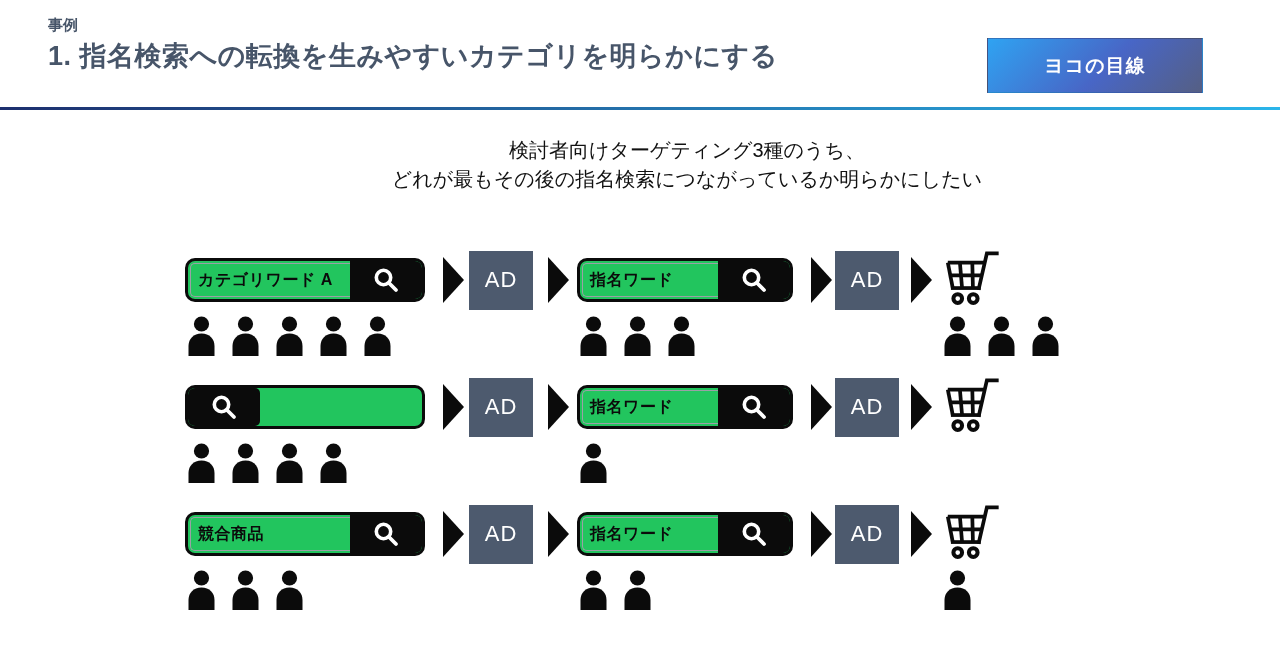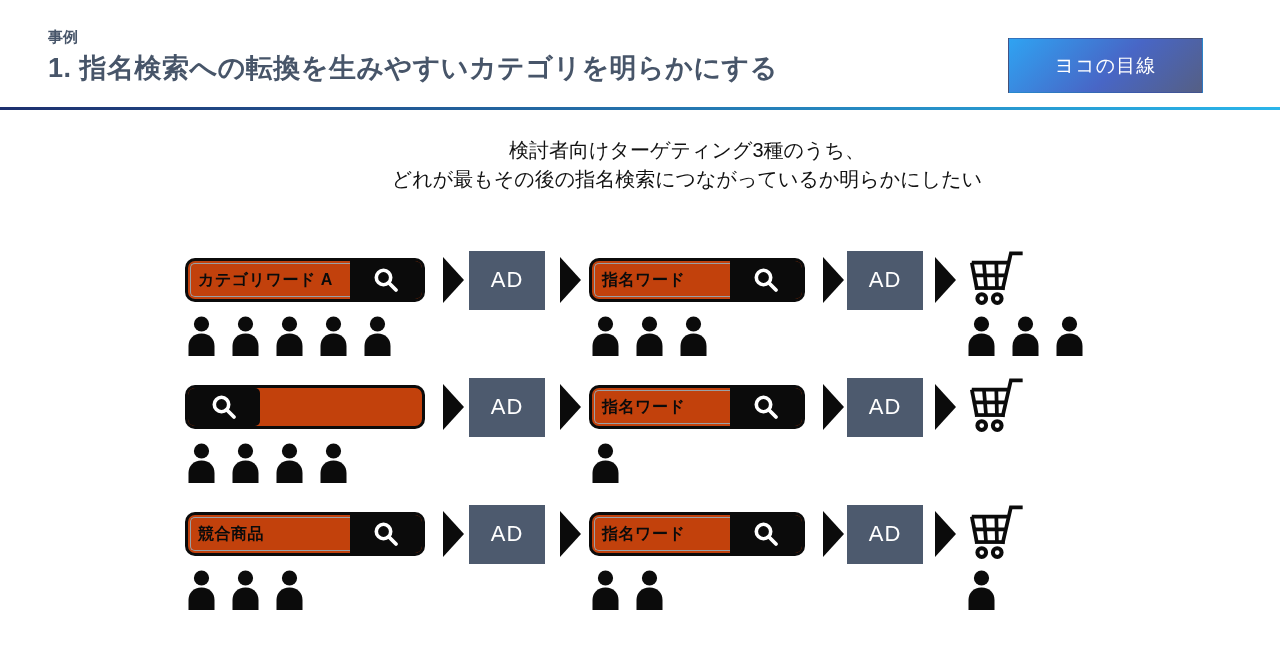--- a/index.html
+++ b/index.html
@@ -2,58 +2,58 @@
 <html lang="ja" style="--heading: #475569; --adbg: #4d5a6e; --badge1: #2fa3f2; --badge2: #4866c6; --badge3: #555f84; --div1: #1d2f6e; --div2: #2ab5ea;"><head>
 <meta charset="utf-8">
 <style>
   html,body{margin:0;padding:0;background:#e8e8e8;}
   .slide{
     position:relative;width:1280px;height:652px;background:#ffffff;
     font-family:"Liberation Sans","DejaVu Sans",sans-serif;
     overflow:hidden;margin:0 auto;
   }
   
-  .header{position:absolute;left:48px;top:28px;}
+  .header{position:absolute;left:48px;top:16px;}
   .eyebrow{font-size:15px;font-weight:bold;color:var(--heading,#475569);line-height:1.2;}
   .title{font-size:27px;font-weight:bold;color:var(--heading,#475569);line-height:1.25;margin-top:6px;letter-spacing:0.5px;}
   .badge{
-    position:absolute;right:77px;top:38px;width:195px;height:55px;
+    position:absolute;right:77px;top:38px;width:216px;height:55px;
     display:flex;align-items:center;justify-content:center;
     background:linear-gradient(135deg,var(--badge1,#2fa3f2) 0%,var(--badge2,#4866c6) 55%,var(--badge3,#555f84) 100%);
-    color:#ffffff;font-size:19px;font-weight:normal;letter-spacing:1px;
+    color:#ffffff;font-size:19px;font-weight:bold;letter-spacing:1px;
     border:1px solid rgba(0,0,0,0.15);box-sizing:border-box;cursor:pointer;
   }
   .divider{
     position:absolute;left:0;top:107px;width:1280px;height:3px;
     background:linear-gradient(90deg,var(--div1,#1d2f6e) 0%,var(--div2,#2ab5ea) 100%);
   }
   
   .lead{position:absolute;left:0;top:136px;width:1280px;text-align:center;
         font-size:20px;color:#111111;line-height:29px;padding-left:47px;}
   
   .diagram{position:absolute;left:185px;top:250px;display:flex;flex-direction:column;gap:21px;}
   .frow{display:flex;align-items:flex-start;}
   .cell{display:flex;flex-direction:column;}
   .topzone{height:60px;display:flex;align-items:center;}
   
-  .sbox{height:44px;border:3px solid #0b0b0b;border-radius:10px;background:#c2410c;
+  .sbox{height:44px;border:3px solid #0b0b0b;border-radius:10px;background:#22c55e;
         display:flex;box-sizing:border-box;overflow:hidden;}
   .sbox.w1{width:240px;}
   .sbox.w2{width:216px;justify-content:space-between;}
   .sbox-text{flex:1;position:relative;display:flex;align-items:center;
              padding:0 10px;font-size:16px;font-weight:bold;color:#0b0b0b;white-space:nowrap;letter-spacing:0.5px;}
   .sbox-text .inner-line{position:absolute;left:2px;top:2px;right:0;bottom:2px;
              border:1px solid #9aa0a6;border-right:none;border-radius:5px 0 0 5px;pointer-events:none;}
   .sbox-btn{width:72px;background:#0b0b0b;display:flex;align-items:center;justify-content:center;
             border-radius:0 5px 5px 0;flex:0 0 72px;}
   
   .arrow{width:0;height:0;border-left:21px solid #0b0b0b;
          border-top:23px solid transparent;border-bottom:23px solid transparent;flex:0 0 auto;}
   
-  .adbox{width:76px;height:59px;background:var(--adbg,#4d5a6e);color:#ffffff;
+  .adbox{width:64px;height:59px;background:var(--adbg,#4d5a6e);color:#ffffff;
          display:flex;align-items:center;justify-content:center;
          font-size:22px;letter-spacing:1px;flex:0 0 auto;}
   
   .g18{margin-left:18px;} .g5{margin-left:5px;} .g15{margin-left:15px;} .g8{margin-left:8px;}
   .g3{margin-left:3px;} .g12{margin-left:12px;} .g9{margin-left:9px;}
   
   .people{display:flex;gap:11px;margin-top:6px;height:40px;}
   .people svg{display:block;}
   
   .cart-cell .topzone{height:60px;align-items:center;}

